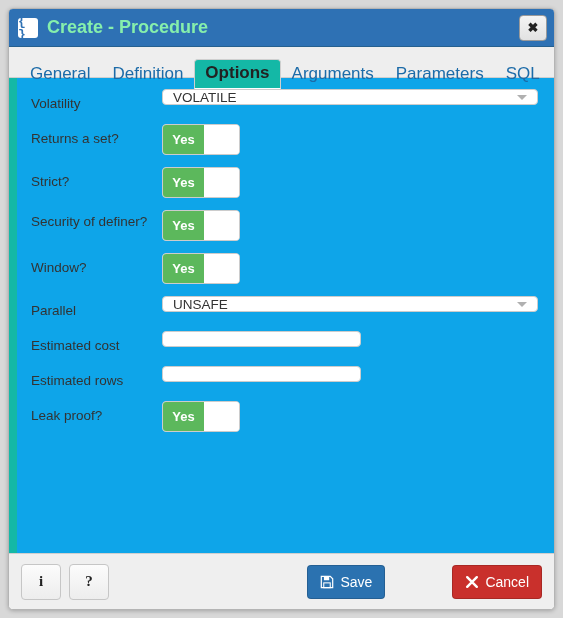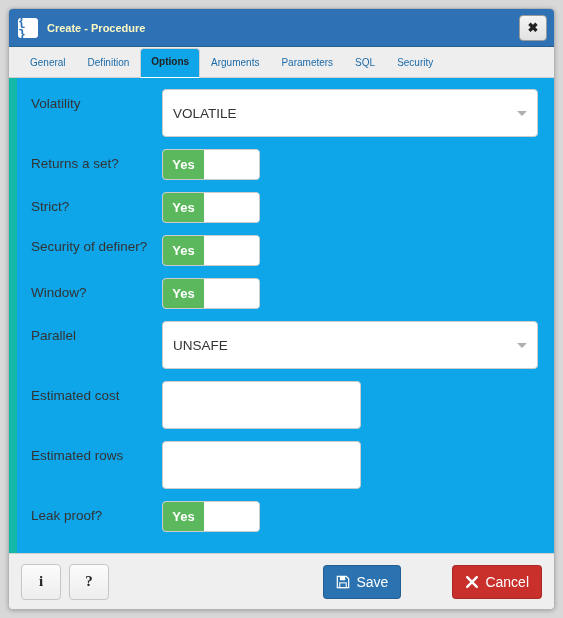--- a/index.html
+++ b/index.html
@@ -55,22 +55,22 @@
   }
   .title-icon span {
     color: #2e71b4;
     font-size: 13px;
     font-weight: bold;
     line-height: 1;
     letter-spacing: -1px;
     font-family: "Liberation Mono", monospace;
   }
   .title-text {
-    color: #fef9c3;
-    font-size: 11px;
+    color: #86efac;
+    font-size: 18px;
     font-weight: bold;
     flex: 1 1 auto;
     white-space: nowrap;
     overflow: hidden;
   }
   .close-btn {
     width: 26px;
     height: 24px;
     background: linear-gradient(to bottom, #f4f4f4, #e2e2e2);
     border: 1px solid #9a9a9a;
@@ -94,33 +94,33 @@
     height: 31px;
     background: #eeeeee;
     border-bottom: 1px solid #cfcfcf;
     display: flex;
     align-items: flex-end;
     padding-left: 10px;
     flex: none;
     box-sizing: border-box;
   }
   .tab {
-    font-size: 10px;
+    font-size: 17px;
     color: #1c6ba8;
     padding: 6px 11px 7px 11px;
     line-height: 16px;
     cursor: pointer;
     border-radius: 4px 4px 0 0;
     white-space: nowrap;
     background: transparent;
     position: relative;
-    top: 1px;
+    top: 12px;
   }
   .tab.active {
-    background: #0ea5e9;
+    background: #14b8a6;
     color: #222222;
     font-weight: bold;
     border: 1px solid #cfcfcf;
     border-bottom: 1px solid #ffffff;
     padding: 5px 10px 7px 10px;
   }
 
   
   .body {
     flex: 1 1 auto;
@@ -148,21 +148,21 @@
   .row.tall .label {
     padding-top: 3px;
   }
   .field {
     flex: 1 1 auto;
     min-width: 0;
   }
 
   
   .input {
-    height: 48px;
+    height: 16px;
     border: 1px solid #cccccc;
     border-radius: 4px;
     background: #ffffff;
     box-sizing: border-box;
     display: flex;
     align-items: center;
     padding: 0 10px;
     font-size: 13.5px;
     color: #333333;
   }
@@ -175,21 +175,21 @@
     height: 0;
     border-left: 5px solid transparent;
     border-right: 5px solid transparent;
     border-top: 5px solid #b0b0b0;
     flex: none;
     margin-left: 8px;
   }
 
   
   .toggle {
-    width: 98px;
+    width: 78px;
     height: 31px;
     border: 1px solid #cccccc;
     border-radius: 4px;
     background: #ffffff;
     display: flex;
     overflow: hidden;
     cursor: pointer;
     box-sizing: border-box;
   }
   .toggle .on {
@@ -213,21 +213,21 @@
     height: 56px;
     background: #efefef;
     border-top: 1px solid #cfcfcf;
     display: flex;
     align-items: center;
     padding: 0 12px;
     flex: none;
     box-sizing: border-box;
   }
   .footer-left { display: flex; gap: 8px; }
-  .footer-right { display: flex; gap: 7px; margin-left: auto; }
+  .footer-right { display: flex; gap: 23px; margin-left: auto; }
 
   .sq-btn {
     width: 38px;
     height: 34px;
     background: linear-gradient(to bottom, #fcfcfc, #ededed);
     border: 1px solid #c6c6c6;
     border-radius: 4px;
     display: flex;
     align-items: center;
     justify-content: center;

